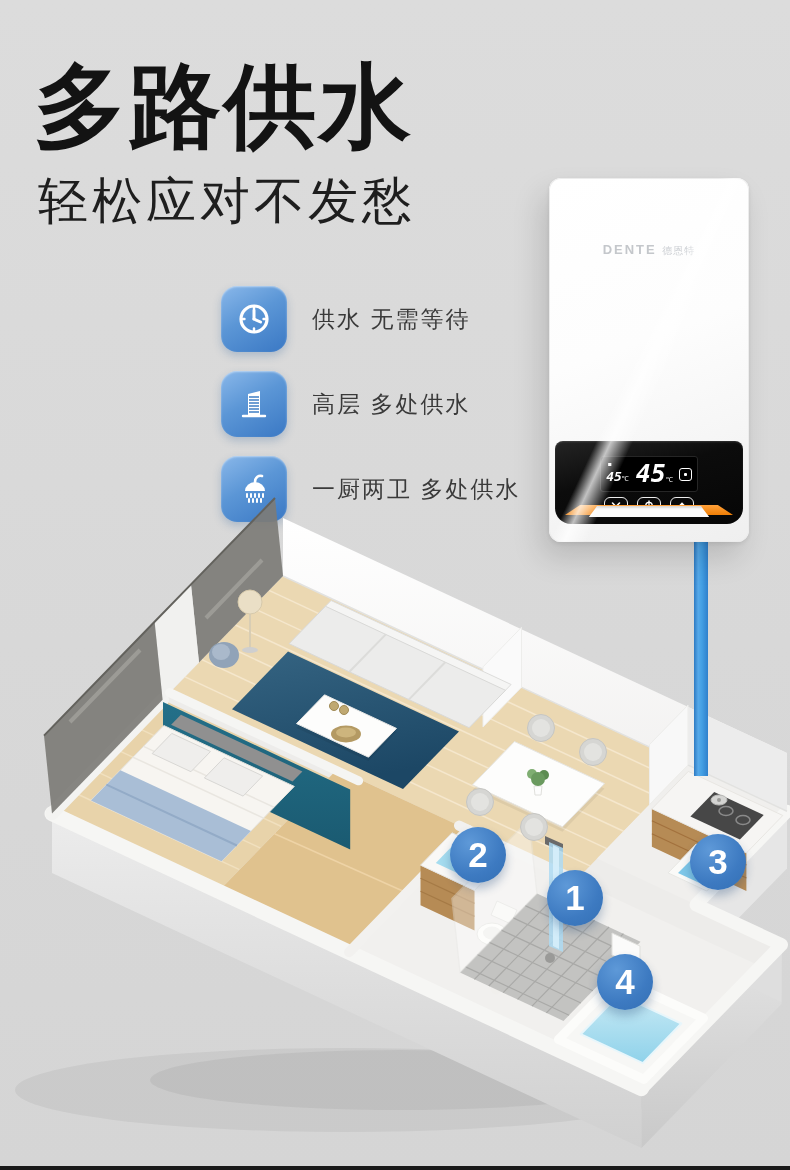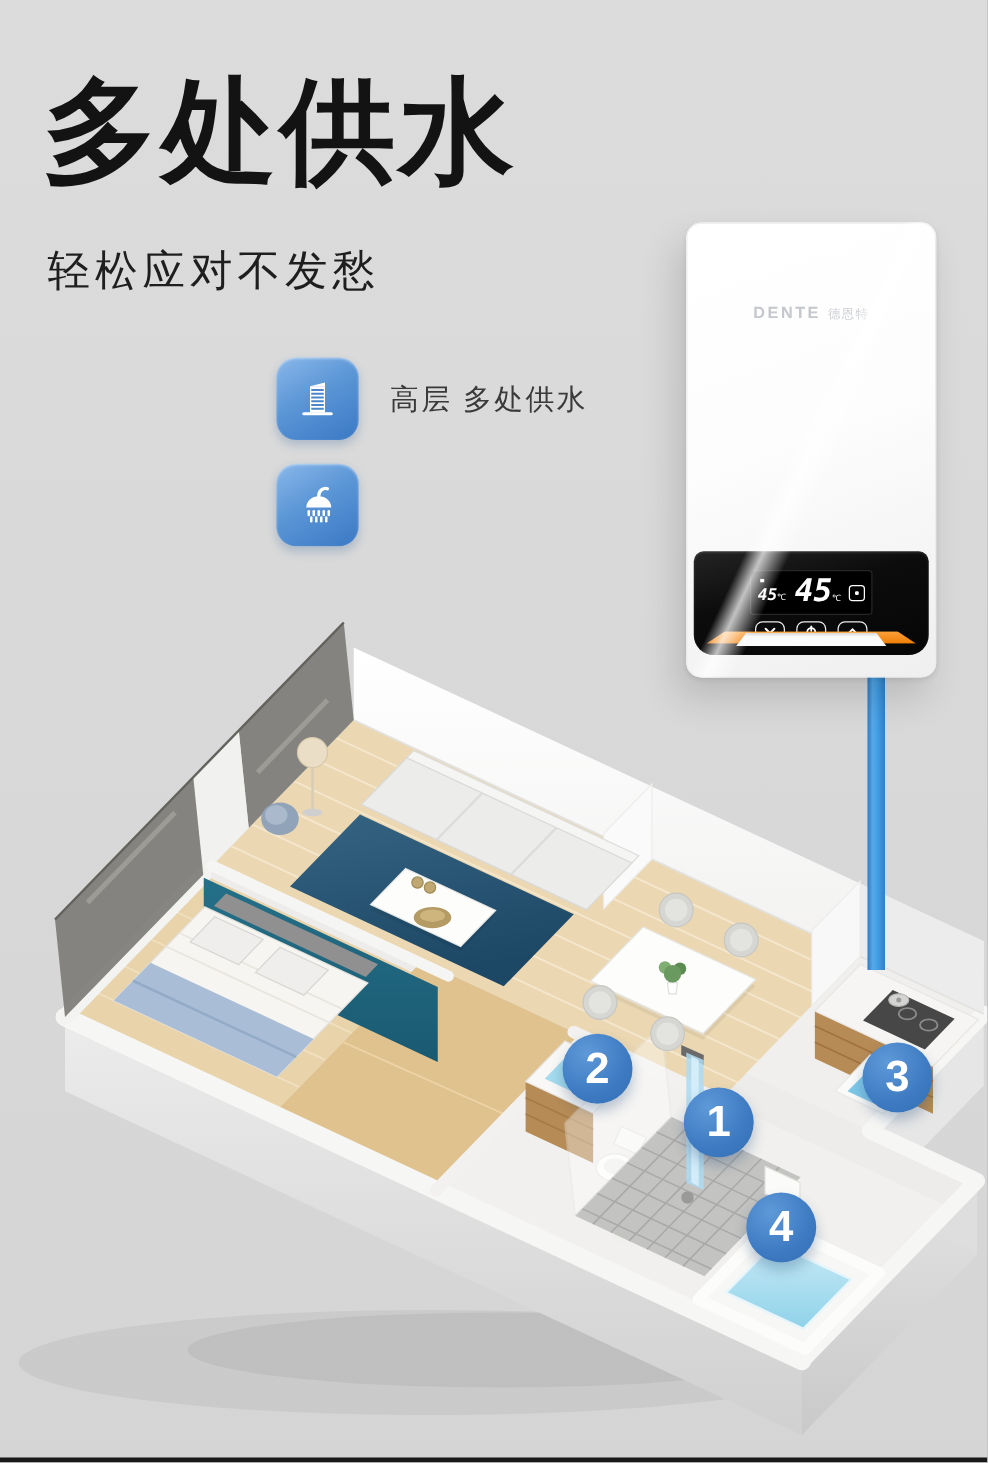--- a/index.html
+++ b/index.html
@@ -2,21 +2,21 @@
 <html><head>
 <meta charset="utf-8">
 <style>
   html,body{margin:0;padding:0;background:#bfbfbf;}
   #stage{position:relative;width:790px;height:1170px;margin:0 auto;overflow:hidden;
          background:linear-gradient(180deg,#dcdcdc 0%,#d8d8d8 55%,#d5d5d5 100%);
          font-family:"Liberation Sans", sans-serif;}
   
   .title{position:absolute;left:34px;top:58px;font-size:92px;line-height:1.05;font-weight:800;
          color:#131313;letter-spacing:3px;}
-  .subtitle{position:absolute;left:38px;top:194px;font-size:34px;font-weight:400;color:#1e1e1e;
+  .subtitle{position:absolute;left:38px;top:168px;font-size:50px;font-weight:400;color:#1e1e1e;
          letter-spacing:4px;}
   
   .features{position:absolute;left:221px;top:286px;}
   .feat{display:flex;align-items:center;height:66px;margin-bottom:19px;}
   .feat-ic{width:66px;height:66px;border-radius:16px;flex:0 0 66px;
            background:linear-gradient(150deg,#8ab8ea 0%,#5b96d6 45%,#3a78c4 100%);
            box-shadow:0 4px 8px rgba(40,90,150,.25), inset 0 1px 2px rgba(255,255,255,.5);
            display:flex;align-items:center;justify-content:center;}
   .feat-lb{margin-left:25px;font-size:23px;color:#3a3a3a;letter-spacing:2px;white-space:nowrap;}
   
@@ -319,24 +319,40 @@
           <svg width="12" height="8">
             <path d="M2.5,6 L6,2.5 L9.5,6" stroke="#fff" stroke-width="1.6" fill="none" stroke-linecap="round"></path>
           </svg>
         </span>
       </div>
       <div class="trim"></div>
       <div class="lip"></div>
     </div>
   </div>
 
-  <div class="title">多处供水</div>
+  <div class="title">多路供水</div>
   <div class="subtitle">轻松应对不发愁</div>
 
   <div class="features">
+    <div class="feat">
+      <div class="feat-ic">
+        <svg width="38" height="38" viewBox="0 0 38 38">
+          <circle cx="19" cy="19" r="13" stroke="#fff" stroke-width="3.2" fill="none"></circle>
+          <line x1="19" y1="19" x2="19" y2="10.5" stroke="#fff" stroke-width="3" stroke-linecap="round"></line>
+          <line x1="19" y1="19" x2="25.5" y2="22" stroke="#fff" stroke-width="3" stroke-linecap="round"></line>
+          <g stroke="#fff" stroke-width="2.4" stroke-linecap="round">
+            <line x1="19" y1="7.5" x2="19" y2="9.5"></line>
+              <line x1="19" y1="28.5" x2="19" y2="30.5"></line>
+            <line x1="7.5" y1="19" x2="9.5" y2="19"></line>
+              <line x1="28.5" y1="19" x2="30.5" y2="19"></line>
+          </g>
+        </svg>
+      </div>
+      <div class="feat-lb">供水 无需等待</div>
+    </div>
     <div class="feat">
       <div class="feat-ic">
         <svg width="38" height="38" viewBox="0 0 38 38">
           <polygon points="13,9 25,6 25,9" fill="#fff"></polygon>
           <rect x="13" y="9" width="12" height="21" fill="#fff"></rect>
           <g stroke="#4a86c8" stroke-width="1.6">
             <line x1="14" y1="12" x2="24" y2="12"></line>
               <line x1="14" y1="15" x2="24" y2="15"></line>
             <line x1="14" y1="18" x2="24" y2="18"></line>
               <line x1="14" y1="21" x2="24" y2="21"></line>
@@ -359,20 +375,21 @@
             <line x1="20" y1="24" x2="20" y2="27"></line>
               <line x1="24" y1="24" x2="24" y2="27"></line>
             <line x1="28" y1="24" x2="28" y2="27"></line>
             <line x1="14" y1="29" x2="14" y2="32"></line>
               <line x1="18" y1="29" x2="18" y2="32"></line>
             <line x1="22" y1="29" x2="22" y2="32"></line>
               <line x1="26" y1="29" x2="26" y2="32"></line>
           </g>
         </svg>
       </div>
+      <div class="feat-lb">一厨两卫 多处供水</div>
     </div>
   </div>
 
   <div class="marker" style="left:547px;top:870px">1</div>
   <div class="marker" style="left:450px;top:827px">2</div>
   <div class="marker" style="left:690px;top:834px">3</div>
   <div class="marker" style="left:597px;top:954px">4</div>
 
   <div class="bottombar"></div>
 </div>

